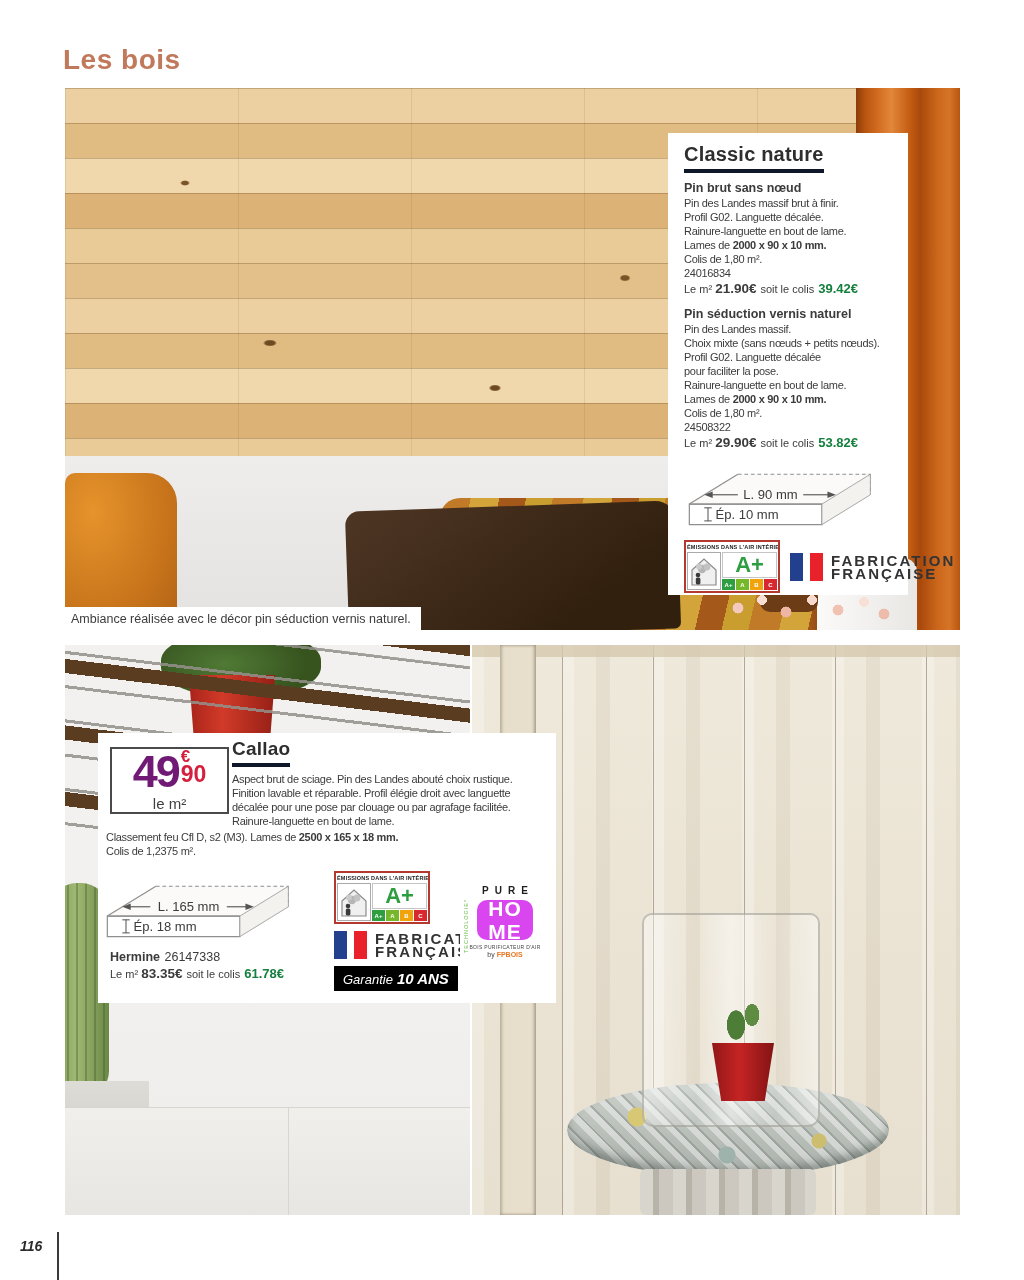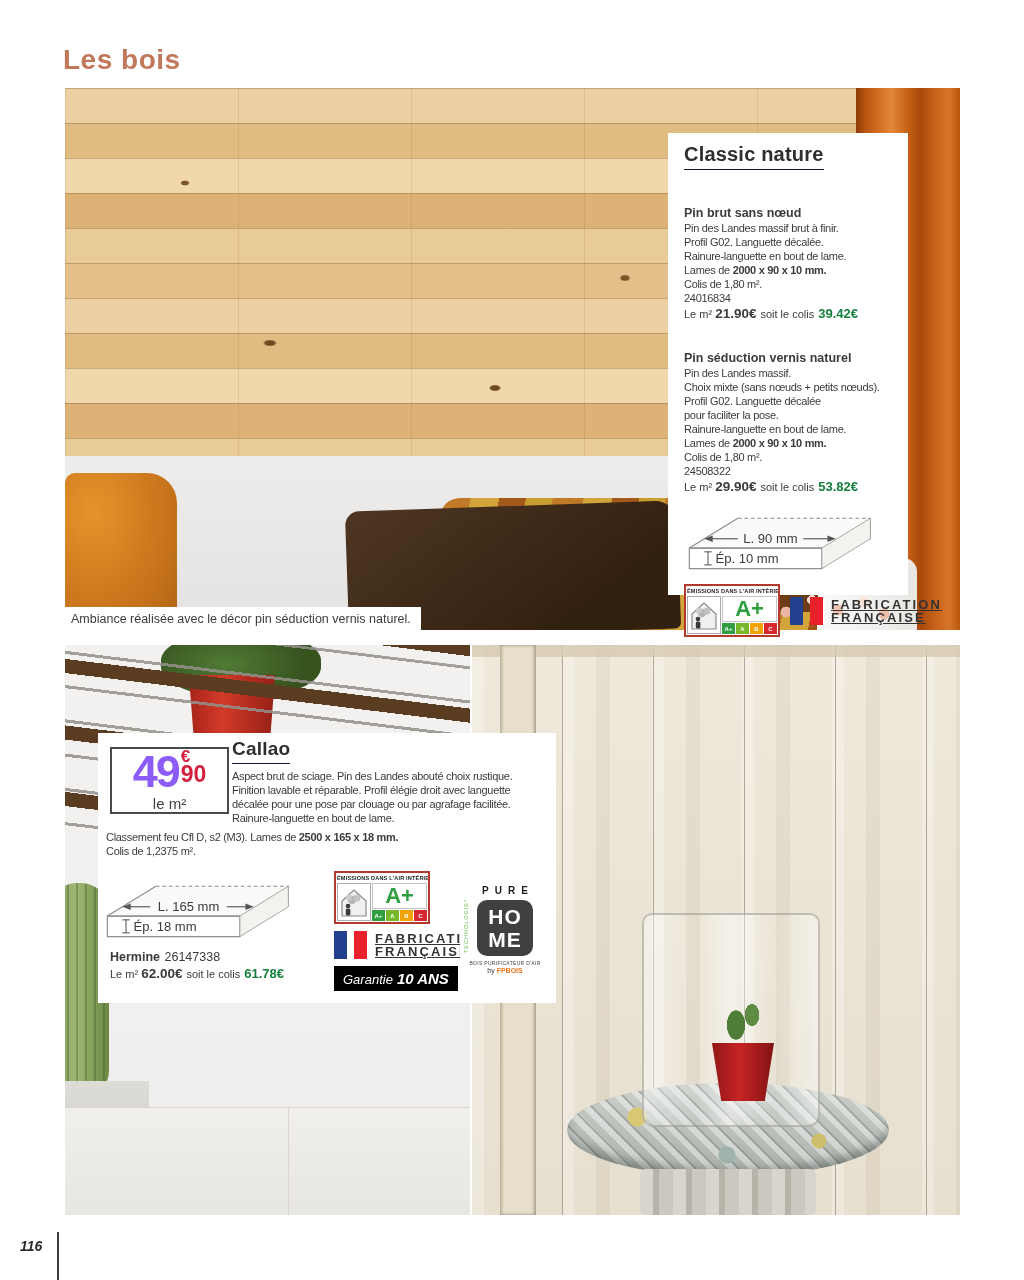--- a/index.html
+++ b/index.html
@@ -39,22 +39,22 @@
       radial-gradient(circle 8px at 42px 12px,#f7ded4 0 60%,rgba(0,0,0,0) 62%),
       radial-gradient(circle 9px at 66px 24px,#ecb5a4 0 60%,rgba(0,0,0,0) 62%),
       radial-gradient(circle 8px at 92px 12px,#f6d8cc 0 60%,rgba(0,0,0,0) 62%),
       radial-gradient(circle 9px at 118px 22px,#f0c2b2 0 60%,rgba(0,0,0,0) 62%),
       radial-gradient(circle 8px at 144px 14px,#f8e0d6 0 60%,rgba(0,0,0,0) 62%),
       radial-gradient(circle 9px at 164px 26px,#eebcab 0 60%,rgba(0,0,0,0) 62%); }
   .caption { position:absolute; left:0; bottom:0; height:23px; background:#fff; display:flex; align-items:center; padding:0 10px 0 6px; font-size:12.5px; color:#3c3c3c; }
 
   
   .card-top { position:absolute; left:668px; top:133px; width:240px; height:462px; background:#fff; padding:10px 8px 0 16px; z-index:5; }
-  .card-title { font-size:20px; font-weight:bold; color:#2e2e2e; display:inline-block; border-bottom:1px solid #0f172a; padding-bottom:3px; margin-bottom:8px; letter-spacing:.2px; }
-  .pname { font-size:12.5px; font-weight:bold; line-height:15px; white-space:nowrap;margin-top:28px; }
+  .card-title { font-size:20px; font-weight:bold; color:#2e2e2e; display:inline-block; border-bottom:4px solid #0f172a; padding-bottom:3px; margin-bottom:8px; letter-spacing:.2px; }
+  .pname { font-size:12.5px; font-weight:bold; line-height:15px; white-space:nowrap; }
   .line { font-size:11px; line-height:14px; letter-spacing:-.3px; white-space:nowrap; overflow:hidden; }
   .pblock { margin-bottom:9px; }
   .pline { font-size:11px; line-height:17px; white-space:nowrap; }
   .pline .pv { font-size:13.5px; font-weight:bold; margin:0 4px 0 3px; }
   .pline .pg { font-size:13px; color:#15803d; margin-left:4px;font-weight:bold; }
   .plank { display:block; margin:4px 0 4px -4px; }
 
   
   .logorow { display:flex; align-items:center; gap:10px; }
   .emis { width:96px; border:2px solid #b3382e; background:#fff; flex:none; }
@@ -63,26 +63,26 @@
   .emis-house { width:34px; height:38px; flex:none; }
   .emis-right { flex:1; display:flex; flex-direction:column; }
   .emis-grade { flex:1; border:1px solid #c5c5c5; font-size:22px; font-weight:bold; color:#2f9e41; display:flex; align-items:center; justify-content:center; line-height:1; }
   .emis-scale { display:flex; height:11px; margin-top:1px; gap:1px; }
   .emis-scale span { flex:1; color:#fff; font-size:6px; font-weight:bold; display:flex; align-items:center; justify-content:center; }
   .sq0{background:#2f9e41;} .sq1{background:#76b82a;} .sq2{background:#f0a30a;} .sq3{background:#d7282f;}
   .fab { display:flex; align-items:center; gap:8px; }
   .fab-flag { display:flex; gap:7px; flex:none; }
   .fab-flag i { display:block; width:13px; height:28px; }
   .fb { background:#23408f; } .fr { background:#e8212a; }
-  .fab-text { font-size:13px; font-weight:bold; color:#333; letter-spacing:2.1px; line-height:13px; white-space:nowrap;text-decoration:underline; }
+  .fab-text { font-size:15px; font-weight:bold; color:#333; letter-spacing:2.1px; line-height:13px; white-space:nowrap; }
   .garantie { margin-top:7px; background:#000000; color:#fff; font-style:italic; font-size:13px; padding:4px 9px; width:fit-content; white-space:nowrap; }
   .garantie b { font-size:15px; margin-left:4px; }
   .pure { position:absolute; left:362px; top:148px; width:90px; background:#fff; text-align:center; padding:4px 2px 6px; }
   .pure-top { font-size:10px; font-weight:bold; color:#1e1e1e; letter-spacing:6px; padding-left:6px; }
-  .pure-box { width:56px; height:56px; margin:4px auto 4px; background:#404040; border-radius:10px; color:#fff; font-weight:bold; font-size:21px; line-height:23px; display:flex; flex-direction:column; align-items:center; justify-content:center; letter-spacing:1px; }
+  .pure-box { width:56px; height:40px; margin:4px auto 4px; background:#d946ef; border-radius:10px; color:#fff; font-weight:bold; font-size:21px; line-height:23px; display:flex; flex-direction:column; align-items:center; justify-content:center; letter-spacing:1px; }
   .pure-side { position:absolute; left:3px; top:14px; height:62px; writing-mode:vertical-rl; transform:rotate(180deg); font-size:5.5px; color:#6cbf4c; letter-spacing:1px; }
   .pure-sub { font-size:5px; color:#444; letter-spacing:.3px; white-space:nowrap; }
   .pure-by { font-size:7px; color:#444; margin-top:1px; }
   .pure-by b { color:#e87722; }
 
   
   .photo-bl { position:absolute; left:65px; top:645px; width:405px; height:570px; overflow:hidden; background:linear-gradient(180deg,#f2f1ef 0 55%,#edecea); }
   .treads { position:absolute; left:-16px; top:-26px; width:450px; height:250px; transform:rotate(7deg);
     background:repeating-linear-gradient(180deg,#5a3d20 0 14px, rgba(0,0,0,0) 14px 66px); }
   .rails { position:absolute; left:-16px; top:-2px; width:450px; height:210px; transform:rotate(7deg); opacity:.85;
@@ -117,21 +117,21 @@
       repeating-linear-gradient(45deg, rgba(255,255,255,.4) 0 6px, rgba(90,100,95,.28) 6px 8px, rgba(0,0,0,0) 8px 15px),
       linear-gradient(180deg,#ccd1cc,#a9afa9);
     box-shadow:inset 0 -7px 9px rgba(60,70,65,.4); }
   .table-legs { position:absolute; left:168px; top:524px; width:176px; height:46px; border-radius:6px;
     background:repeating-linear-gradient(90deg,#d8d5cd 0 13px,#b7b3a9 13px 19px,#ccc8bf 19px 33px); }
 
   
   .card-bottom { position:absolute; left:98px; top:733px; width:458px; height:270px; background:#fff; z-index:5; }
   .badge { position:absolute; left:12px; top:14px; width:119px; height:67px; border:2px solid #4a4a4a; background:#fff; display:flex; flex-direction:column; align-items:center; justify-content:center; }
   .badge-price { display:flex; align-items:flex-start; line-height:1; }
-  .b-amount { font-size:45px; font-weight:bold; color:#8b5cf6; letter-spacing:-2px; }
+  .b-amount { font-size:45px; font-weight:bold; color:#701a75; letter-spacing:-2px; }
   .b-col { display:flex; flex-direction:column; align-items:flex-start; margin-left:2px; }
   .b-cur { font-size:17px; font-weight:bold; color:#d51f3d; line-height:15px; }
   .b-cents { font-size:23px; font-weight:bold; color:#d51f3d; line-height:21px; }
   .b-unit { font-size:15px; color:#3f3f3f; margin-top:1px; }
   .callao { position:absolute; left:134px; top:5px; width:318px; }
   .callao .card-title { font-size:19px; margin-bottom:5px; }
   .classement { position:absolute; left:8px; top:97px; width:438px; }
   .diagram2 { position:absolute; left:4px; top:136px; }
   .logos2 { position:absolute; left:236px; top:138px; }
   .logos2 .fab { margin-top:7px; }
@@ -368,21 +368,21 @@
         <span>by </span><b>FPBOIS</b>
       </div>
     </div>
 
     <div class="hermine">
       <div>
         <span class="brand">Hermine</span>
         <span class="ref">26147338</span>
       </div>
       <div class="pline">
-        <span>Le m²</span><span class="pv">62.00€</span><span>soit le colis</span><span class="pg">61.78€</span>
+        <span>Le m²</span><span class="pv">83.35€</span><span>soit le colis</span><span class="pg">61.78€</span>
       </div>
     </div>
   </div>
 
   <div class="page-num">116</div>
   <div class="footer-line"></div>
 
 </div>
 
 </body></html>

